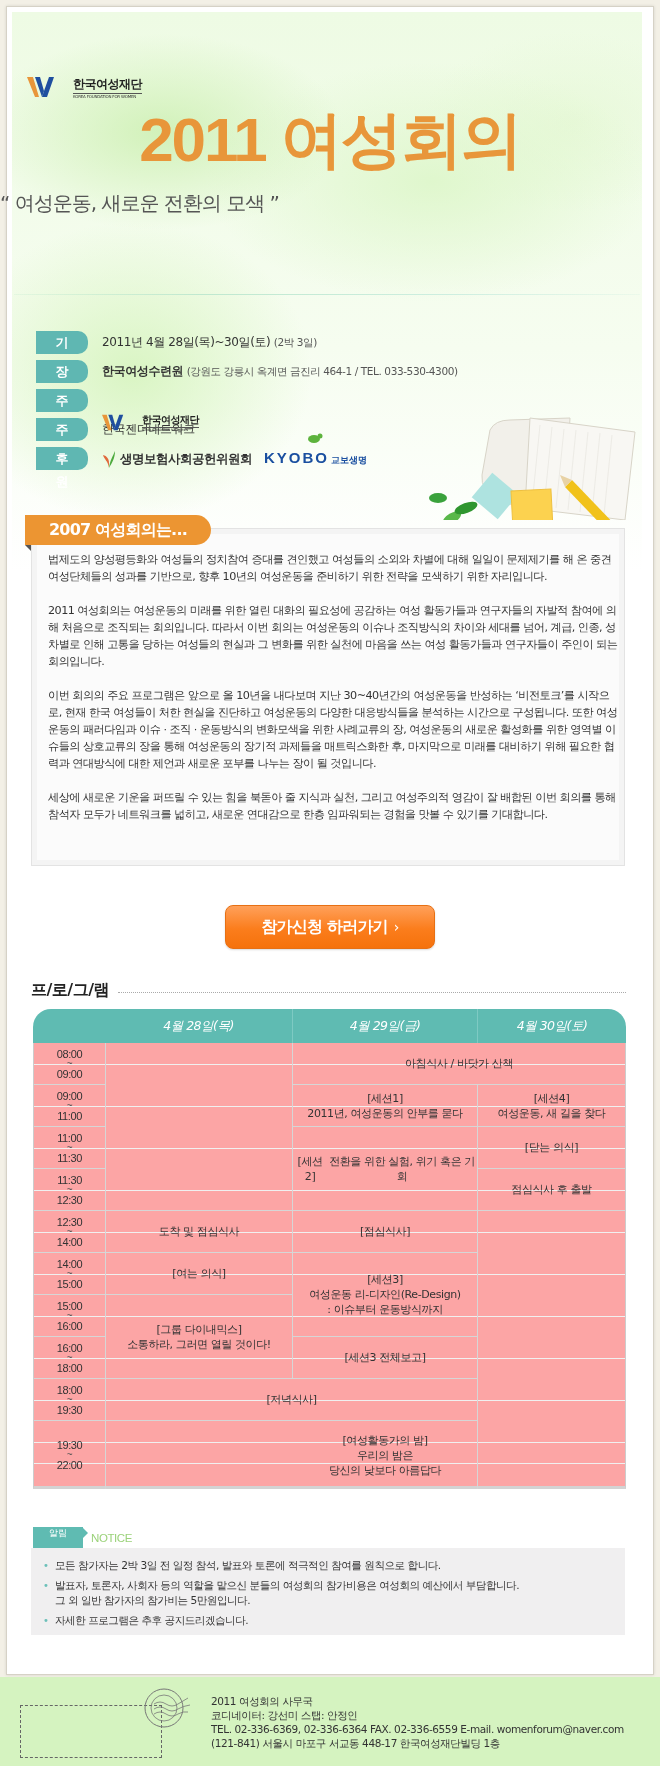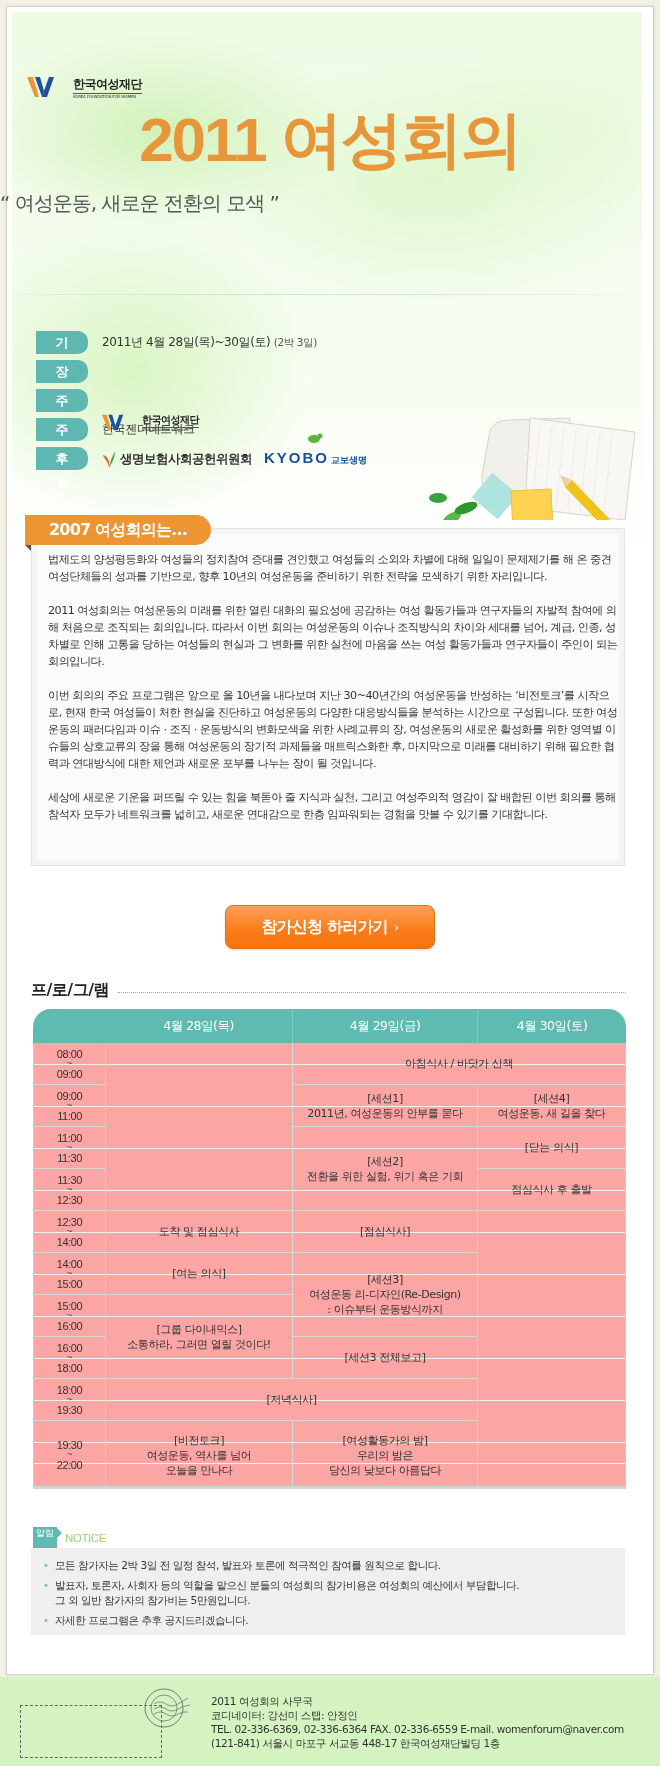--- a/index.html
+++ b/index.html
@@ -80,31 +80,31 @@
   }
   .apply-btn .chev { font-weight: normal; margin-left: 6px; font-size: 14px; }
 
   
   .prog-title { position: absolute; left: 31px; top: 980px; font-size: 16px; font-weight: bold; color: #222; letter-spacing: -0.5px; }
   .prog-dots { position: absolute; left: 118px; top: 992px; width: 508px; border-top: 1px dotted #aaa; }
 
   
   .sched { position: absolute; left: 33px; top: 1009px; width: 593px; }
   .sched-head { display: flex; height: 34px; background: #5fbbb2; border-radius: 18px 18px 0 0; }
-  .sched-head .h { color: #fff; font-size: 12.5px; text-align: center; line-height: 34px; letter-spacing: -0.5px; }
+  .sched-head .h { color: #fff; font-size: 12.5px; text-align: center; line-height: 34px; letter-spacing: -0.5px; font-style: italic; }
   .sched-head .h + .h { border-left: 1px solid #7ecac3; }
   .grid { position: relative; border-left: 1px solid #ccc; border-right: 1px solid #ccc; border-bottom: 3px solid #d3d3d3; background: #fca5a5; }
   .cell { position: absolute; border-right: 1px solid #d6d6d6; border-bottom: 1px solid #d6d6d6; display: flex; align-items: center; justify-content: center; text-align: center; font-size: 11px; line-height: 15px; color: #333; letter-spacing: -0.4px; background: transparent; }
   .time { flex-direction: column; font-size: 11px; line-height: 12px; color: #333; font-family: "Liberation Sans", sans-serif; }
   .time .tilde { font-size: 10px; line-height: 8px; color: #555; }
   .hline { position: absolute; left: 0; height: 1px; background: #f0f0f0; }
 
   
   .notice-head { position: absolute; left: 33px; top: 1527px; display: flex; align-items: center; }
-  .notice-badge { background: #5fbbb2; color: #fff; font-size: 9px; padding: 1px 3px; height: 21px; line-height: 11px; position: relative; }
+  .notice-badge { background: #5fbbb2; color: #fff; font-size: 9px; padding: 1px 16px; height: 21px; line-height: 11px; position: relative; }
   .notice-badge::after { content: ""; position: absolute; right: -5px; top: 1px; border-left: 5px solid #5fbbb2; border-top: 5px solid transparent; border-bottom: 5px solid transparent; }
   .notice-word { margin-left: 8px; color: #9bd27a; font-size: 11.5px; font-family: "Liberation Sans", sans-serif; letter-spacing: -0.4px; }
   .notice-box { position: absolute; left: 31px; top: 1548px; width: 594px; height: 87px; background: #f0eff0; padding: 10px 0 0 12px; }
   .notice-box li { list-style: none; font-size: 10.6px; line-height: 15px; color: #333; letter-spacing: -0.5px; margin-bottom: 5px; padding-left: 12px; position: relative; }
   .notice-box li::before { content: "•"; position: absolute; left: 0; top: 0; color: #6cc0b9; font-size: 10px; }
 
   
   .footer { position: absolute; left: 0; top: 1677px; width: 660px; height: 89px; background: #d5f3c0; }
   .foot-frame { position: absolute; left: 20px; top: 1705px; width: 142px; height: 53px; border: 1px dashed #666; }
   .foot-text { position: absolute; left: 211px; top: 1694px; font-size: 10.5px; line-height: 14px; color: #333; letter-spacing: -0.4px; }
@@ -132,20 +132,21 @@
 <div class="subtitle">“ 여성운동, 새로운 전환의 모색 ”</div>
 <div class="divider-line"></div>
 
 <div class="info">
   <div class="info-row">
     <div class="info-label">기 간</div>
     <div class="info-val"><span>2011년 4월 28일(목)~30일(토)</span> <span class="small">(2박 3일)</span></div>
   </div>
   <div class="info-row">
     <div class="info-label">장 소</div>
+    <div class="info-val"><b>한국여성수련원</b> <span class="small">(강원도 강릉시 옥계면 금진리 464-1 / TEL. 033-530-4300)</span></div>
   </div>
   <div class="info-row">
     <div class="info-label">주 최</div>
     <div class="logo" style="position:relative; margin-left:14px; top:-2px;">
       <svg width="22" height="19" viewBox="0 0 28 24">
         <path d="M0 2 L6 2 L12 22 L8 22 Z" fill="#e8963a"></path>
         <path d="M8 2 L13 2 L17 16 L15 22 Z" fill="#1f4f9f"></path>
         <path d="M17 16 L22 2 L27 2 L20 22 L15 22 Z" fill="#1f4f9f"></path>
       </svg>
       <div class="txt">
@@ -288,36 +289,31 @@
         <span>22:00</span>
       </div>
 
     <div class="cell" style="left:72px; top:0; width:187px; height:168px;"></div>
     <div class="cell" style="left:72px; top:168px; width:187px; height:42px;">도착 및 점심식사</div>
     <div class="cell" style="left:72px; top:210px; width:187px; height:42px;">[여는 의식]</div>
     <div class="cell" style="left:72px; top:252px; width:187px; height:84px; flex-direction:column;">
         <span>[그룹 다이내믹스]</span>
         <span>소통하라, 그러면 열릴 것이다!</span>
       </div>
-    <div class="cell" style="left:72px; top:378px; width:187px; height:68px; flex-direction:column; border-bottom:none;">
-        <span>[비전토크]</span>
-        <span>여성운동, 역사를 넘어</span>
-        <span>오늘을 만나다</span>
-      </div>
 
     <div class="cell" style="left:259px; top:0; width:332px; height:42px; border-right:none;">아침식사 / 바닷가 산책</div>
     <div class="cell" style="left:259px; top:42px; width:185px; height:42px; flex-direction:column;">
         <span>[세션1]</span>
         <span>2011년, 여성운동의 안부를 묻다</span>
       </div>
     <div class="cell" style="left:444px; top:42px; width:147px; height:42px; flex-direction:column; border-right:none;">
         <span>[세션4]</span>
         <span>여성운동, 새 길을 찾다</span>
       </div>
-    <div class="cell" style="left:259px; top:84px; width:185px; height:84px; flex-direction:column;">
+    <div class="cell" style="left:259px; top:84px; width:185px; height:84px; flex-direction:row;">
         <span>[세션2]</span>
         <span>전환을 위한 실험, 위기 혹은 기회</span>
       </div>
     <div class="cell" style="left:444px; top:84px; width:147px; height:42px; border-right:none;">[닫는 의식]</div>
     <div class="cell" style="left:444px; top:126px; width:147px; height:42px; border-right:none;">점심식사 후 출발</div>
     <div class="cell" style="left:259px; top:168px; width:185px; height:42px;">[점심식사]</div>
     <div class="cell" style="left:259px; top:210px; width:185px; height:84px; flex-direction:column;">
         <span>[세션3]</span>
         <span>여성운동 리-디자인(Re-Design)</span>
         <span>: 이슈부터 운동방식까지</span>

